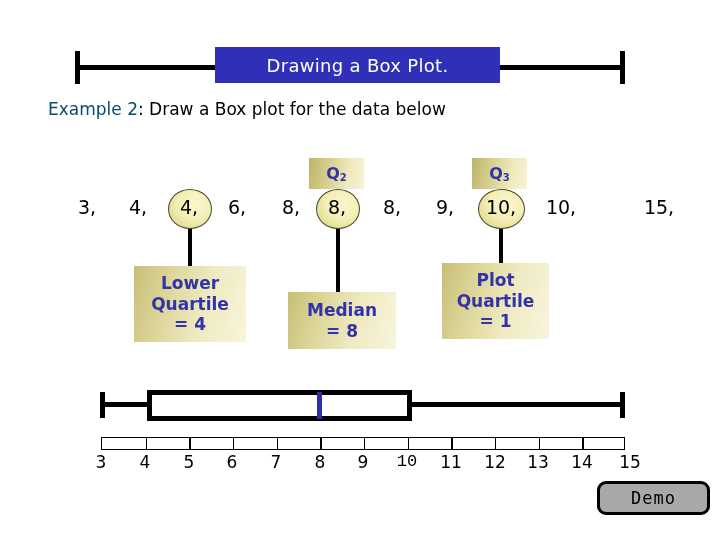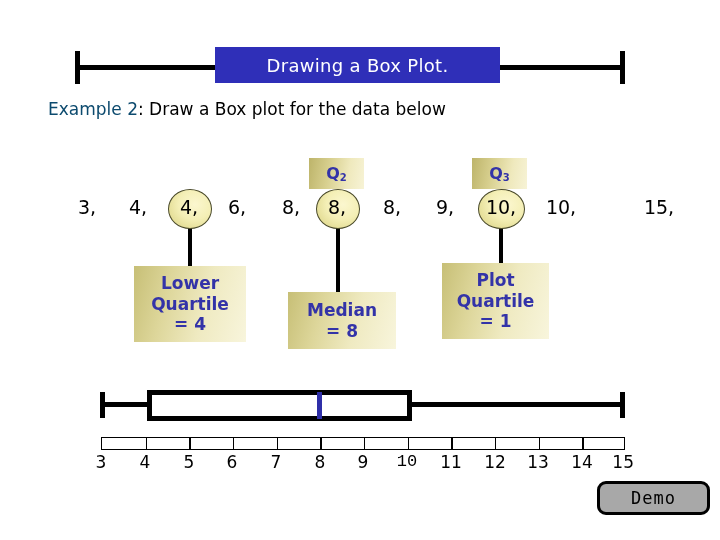--- a/index.html
+++ b/index.html
@@ -304,19 +304,19 @@
   <div class="axis-label" style="left:175px; top:452px; width:28px;">5</div>
   <div class="axis-label" style="left:218px; top:452px; width:28px;">6</div>
   <div class="axis-label" style="left:262px; top:452px; width:28px;">7</div>
   <div class="axis-label" style="left:306px; top:452px; width:28px;">8</div>
   <div class="axis-label" style="left:349px; top:452px; width:28px;">9</div>
   <div class="axis-label" style="left:390px; top:452px; width:34px;font-family:Liberation Mono, monospace;">10</div>
   <div class="axis-label" style="left:434px; top:452px; width:34px;">11</div>
   <div class="axis-label" style="left:478px; top:452px; width:34px;">12</div>
   <div class="axis-label" style="left:521px; top:452px; width:34px;">13</div>
   <div class="axis-label" style="left:565px; top:452px; width:34px;">14</div>
-  <div class="axis-label" style="left:600px; top:452px; width:34px;text-align:right;">15</div>
+  <div class="axis-label" style="left:613px; top:452px; width:34px;">15</div>
 
   <div class="demo-btn">
     <span class="demo-text">Demo</span>
   </div>
 
 </div>
 
 </body></html>

